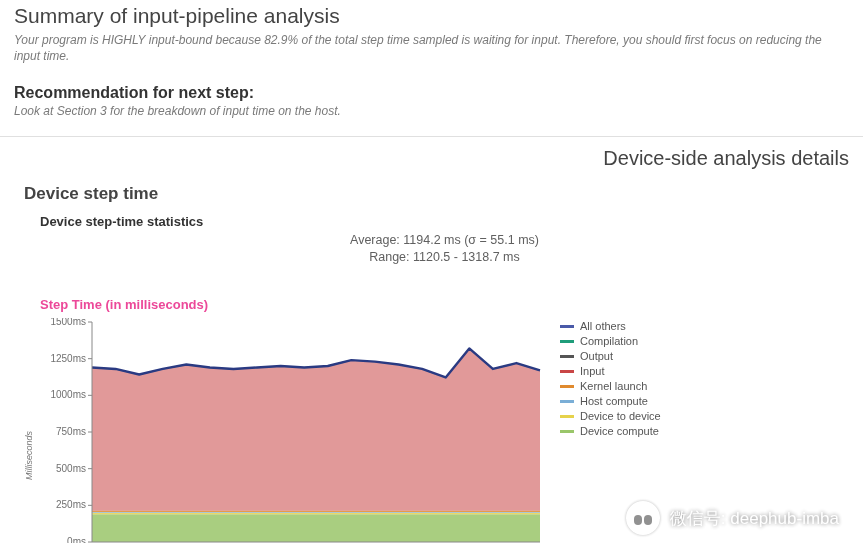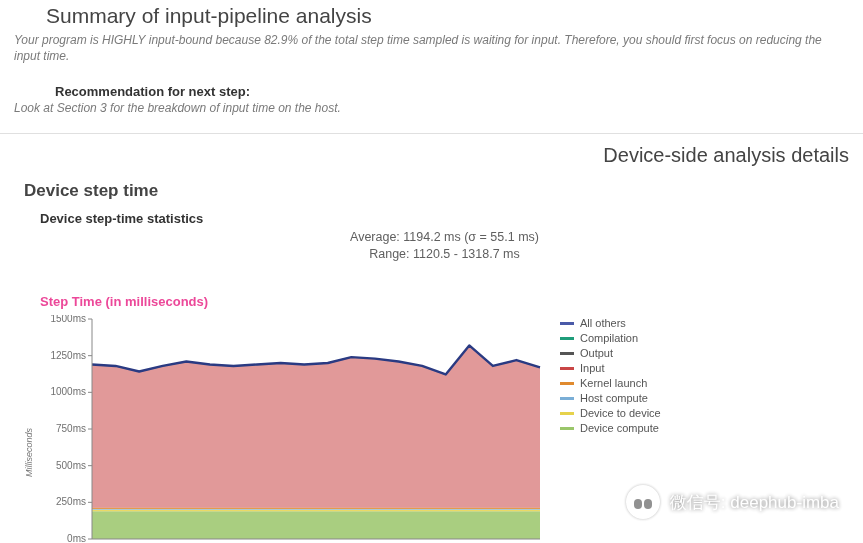--- a/index.html
+++ b/index.html
@@ -11,36 +11,34 @@
     overflow: hidden;
     position: relative;
     color: #333;
   }
   .section { padding: 4px 14px 8px 14px; }
   .summary-title {
     font-size: 21px;
     color: #444;
     font-weight: 400;
     margin-bottom: 4px;
-    margin-left: 32px;
   }
   .summary-text {
     font-size: 12px;
     font-style: italic;
     color: #7a7a7a;
     line-height: 1.35;
     max-width: 820px;
   }
   .rec-title {
-    font-size: 13px;
+    font-size: 16px;
     font-weight: 700;
     color: #333;
     margin-top: 20px;
     margin-bottom: 2px;
-    margin-left: 41px;
   }
   .rec-text {
     font-size: 12px;
     font-style: italic;
     color: #7a7a7a;
   }
   .divider {
     border: none;
     border-top: 1px solid #e0e0e0;
     margin: 10px 0 6px 0;
@@ -124,21 +122,21 @@
   }
   .legend-swatch {
     width: 14px;
     height: 3px;
     margin-right: 6px;
     display: inline-block;
   }
   .watermark {
     position: absolute;
     right: 24px;
-    bottom: 24px;
+    bottom: 8px;
     display: flex;
     align-items: center;
     color: #fff;
     font-size: 17px;
     text-shadow: 0 0 4px rgba(0,0,0,0.6);
     opacity: 0.92;
     pointer-events: none;
   }
   .wm-icon {
     width: 34px; height: 34px;

